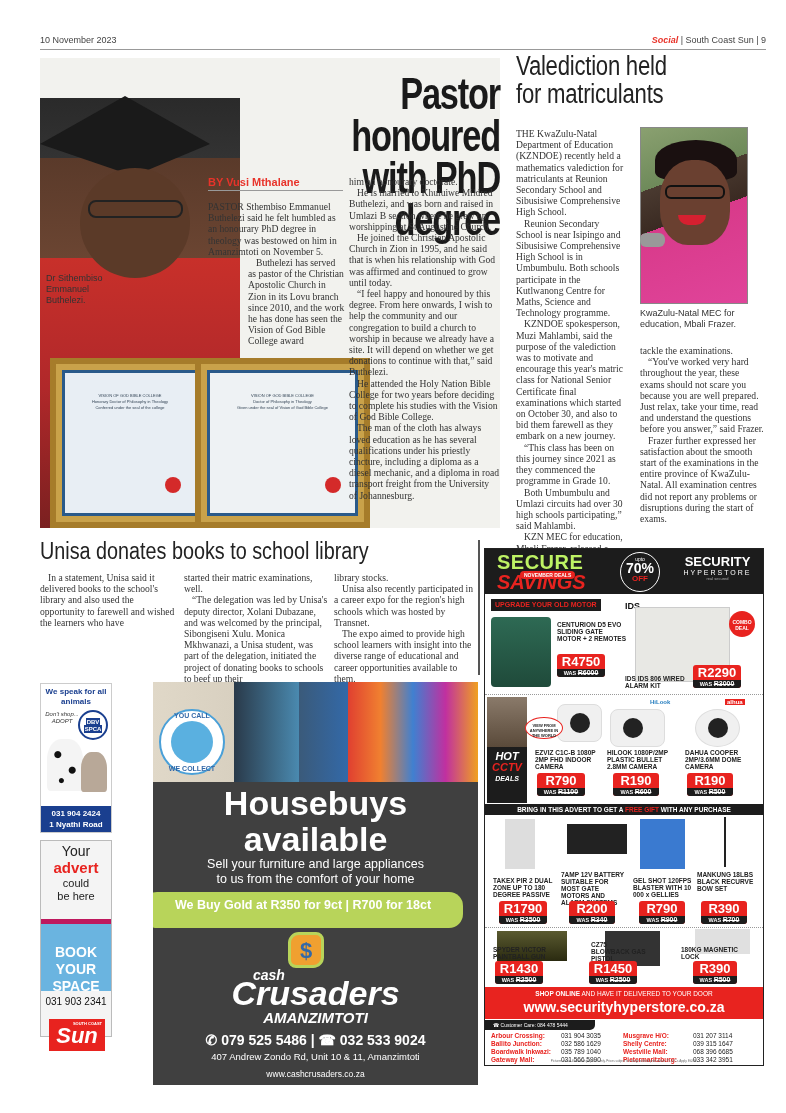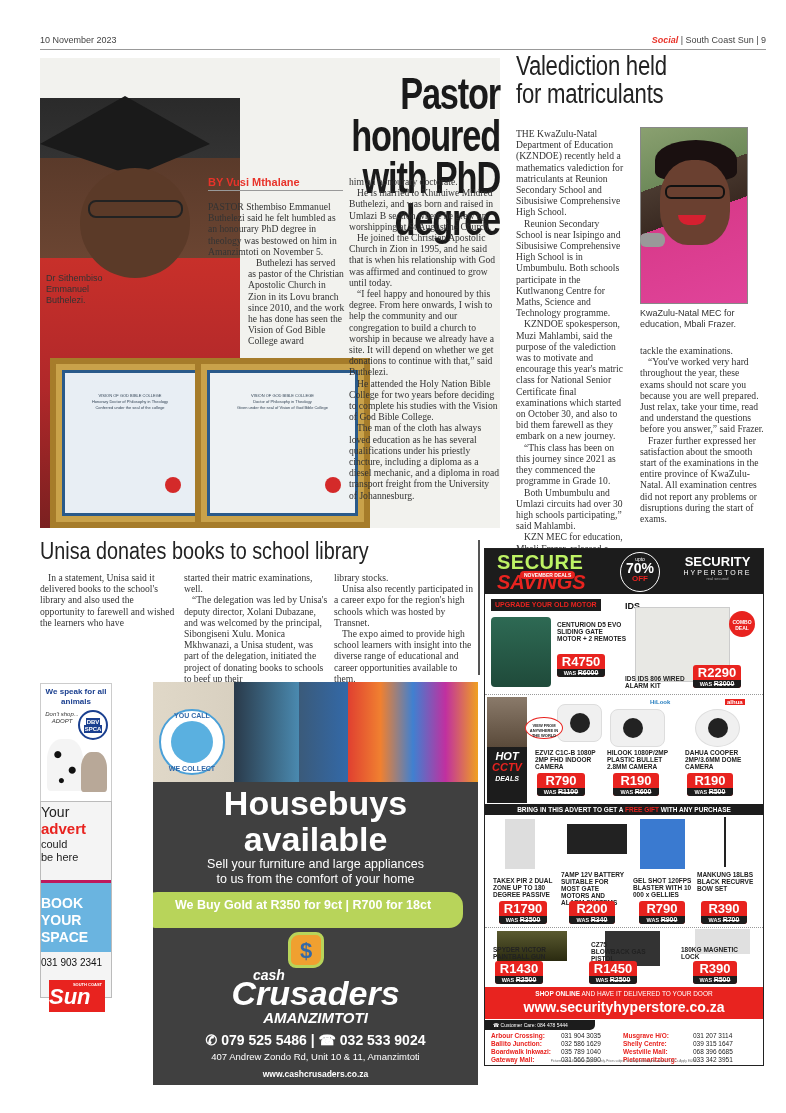--- a/index.html
+++ b/index.html
@@ -47,45 +47,45 @@
 
 .spca{left:40px;top:683px;width:72px;height:150px;border:1px solid #ccc;background:#fff}
 .spca .t{position:absolute;left:0;top:3px;width:100%;text-align:center;font-family:"Liberation Sans",sans-serif;font-weight:bold;font-size:8px;line-height:10px;color:#1a3f8f}
 .spca .d{position:absolute;left:4px;top:27px;font-family:"Liberation Sans",sans-serif;font-style:italic;font-size:6px;line-height:7px;color:#333;text-align:center;width:34px}
 .spca .logo{position:absolute;right:3px;top:26px;width:30px;height:30px;border-radius:50%;border:2px solid #1a3f8f;font-family:"Liberation Sans",sans-serif;font-size:6px;font-weight:bold;color:#fff;text-align:center;padding-top:7px;line-height:7px}
 .spca .logo span{background:#1a3f8f;padding:1px}
 .dog{position:absolute;left:6px;top:55px;width:36px;height:52px;background:radial-gradient(circle at 30% 30%,#111 3px,transparent 4px),radial-gradient(circle at 70% 60%,#111 3px,transparent 4px),radial-gradient(circle at 40% 80%,#111 2px,transparent 3px),#f4f4f4;border-radius:40% 40% 10% 10%}
 .cat{position:absolute;left:40px;top:68px;width:26px;height:40px;background:#b8a898;border-radius:40% 40% 10% 10%}
 .spca .bar{position:absolute;left:0;bottom:0;width:100%;height:26px;background:#1a3f8f;font-family:"Liberation Sans",sans-serif;font-weight:bold;color:#fff;font-size:8px;line-height:11px;text-align:center;padding-top:2px}
 
-.advert{left:40px;top:801px;width:72px;height:197px;border:1px solid #bbb;background:#f4f4f4;font-family:"Liberation Sans",sans-serif;text-align:left}
+.advert{left:40px;top:840px;width:72px;height:197px;border:1px solid #bbb;background:#f4f4f4;font-family:"Liberation Sans",sans-serif;text-align:center}
 .advert .l1{position:absolute;top:2px;width:100%;font-size:14px;line-height:16px;color:#222}
 .advert .l2{position:absolute;top:18px;width:100%;font-size:15px;line-height:17px;color:#e8231f;font-weight:bold}
 .advert .l3{position:absolute;top:36px;width:100%;font-size:11px;line-height:13px;color:#222}
-.advert .book{position:absolute;left:0;top:78px;width:100%;height:72px;background:#6ab4e0;color:#fff;font-weight:bold;font-size:14px;line-height:17px;padding-top:12px;border-top:3px solid #be185d}
+.advert .book{position:absolute;left:0;top:78px;width:100%;height:72px;background:#6ab4e0;color:#fff;font-weight:bold;font-size:14px;line-height:17px;padding-top:20px;border-top:5px solid #be185d}
 .advert .phone{position:absolute;top:155px;width:100%;font-size:10px;color:#111}
 .advert .sun{position:absolute;left:8px;top:178px;width:56px;height:32px;background:#e8231f;color:#fff;font-weight:bold;font-style:italic;font-size:22px;line-height:34px}
 .advert .sun small{position:absolute;right:3px;top:2px;font-size:4px;line-height:5px;font-style:normal}
 
 .cc{left:153px;top:682px;width:325px;height:403px;background:#404040;font-family:"Liberation Sans",sans-serif;color:#fff;text-align:center;overflow:hidden}
 .cc .tvs{position:absolute;left:0;top:0;width:100%;height:100px;background:linear-gradient(90deg,#e0d8c8 0,#d8d0c0 25%,#2a3a4a 25%,#4a8ab0 45%,#3a5a7a 45%,#3369a8 60%,#e04030 60%,#f08030 70%,#4080d0 80%,#c030a0 90%,#f0a020 100%)}
 .cc .badge{position:absolute;left:6px;top:27px;width:66px;height:66px;border-radius:50%;background:#fff;border:2px solid #4aa0d8}
 .cc .badge .in{position:absolute;left:10px;top:10px;width:42px;height:42px;border-radius:50%;background:#5ab0e0}
 .cc .badge .tx1{position:absolute;top:1px;width:100%;font-size:7px;font-weight:bold;color:#3369a8}
 .cc .badge .tx2{position:absolute;bottom:1px;width:100%;font-size:7px;font-weight:bold;color:#3369a8}
 .cc .h1{position:absolute;top:103px;width:100%;font-weight:bold;font-size:34px;line-height:36px}
 .cc .sub{position:absolute;top:175px;width:100%;font-size:12.5px;line-height:15px}
 .cc .gold{position:absolute;left:-10px;top:210px;width:320px;height:36px;background:#b8d45a;border-radius:14px;font-weight:bold;font-size:12.5px;line-height:27px;color:#fff}
 .cc .logoicon{position:absolute;left:135px;top:250px;width:36px;height:36px;background:#f0a030;border-radius:30% 8px 30% 8px;border:3px solid #b8d45a;font-size:22px;font-weight:bold;color:#3369a8;line-height:32px}
 .cc .cash{position:absolute;top:285px;left:100px;font-weight:bold;font-style:italic;font-size:14px}
 .cc .crus{position:absolute;top:293px;width:100%;font-weight:bold;font-style:italic;font-size:34px;line-height:36px}
 .cc .amz{position:absolute;top:327px;width:100%;font-weight:bold;font-style:italic;font-size:15px}
 .cc .ph{position:absolute;top:350px;width:100%;font-weight:bold;font-size:14px}
 .cc .addr{position:absolute;top:369px;width:100%;font-size:9.5px}
-.cc .web{position:absolute;top:387px;width:100%;font-weight:bold;font-size:8.5px}
+.cc .web{position:absolute;top:387px;width:100%;font-weight:normal;font-size:8.5px}
 
 .sh{left:484px;top:548px;width:280px;height:518px;border:1px solid #222;background:#fff;font-family:"Liberation Sans",sans-serif;overflow:hidden}
 .sh .top{position:absolute;left:0;top:0;width:100%;height:45px;background:#1c1c1c}
 .sh .secure{position:absolute;left:12px;top:2px;font-weight:bold;font-size:20px;color:#bef264;letter-spacing:0.5px}
 .sh .nov{position:absolute;left:35px;top:22px;background:#e8231f;color:#fff;font-size:5px;font-weight:bold;padding:1px 4px;border-radius:4px}
 .sh .savings{position:absolute;left:12px;top:22px;font-weight:bold;font-style:italic;font-size:20px;color:#e8231f}
 .sh .off{position:absolute;left:135px;top:3px;width:40px;height:40px;border-radius:50%;border:1.5px solid #fff;text-align:center;color:#fff}
 .sh .off .u{font-size:5px;margin-top:3px}
 .sh .off .p{font-size:14px;font-weight:bold;line-height:13px}
 .sh .off .o{font-size:8px;font-weight:bold;color:#e8231f;line-height:8px}

